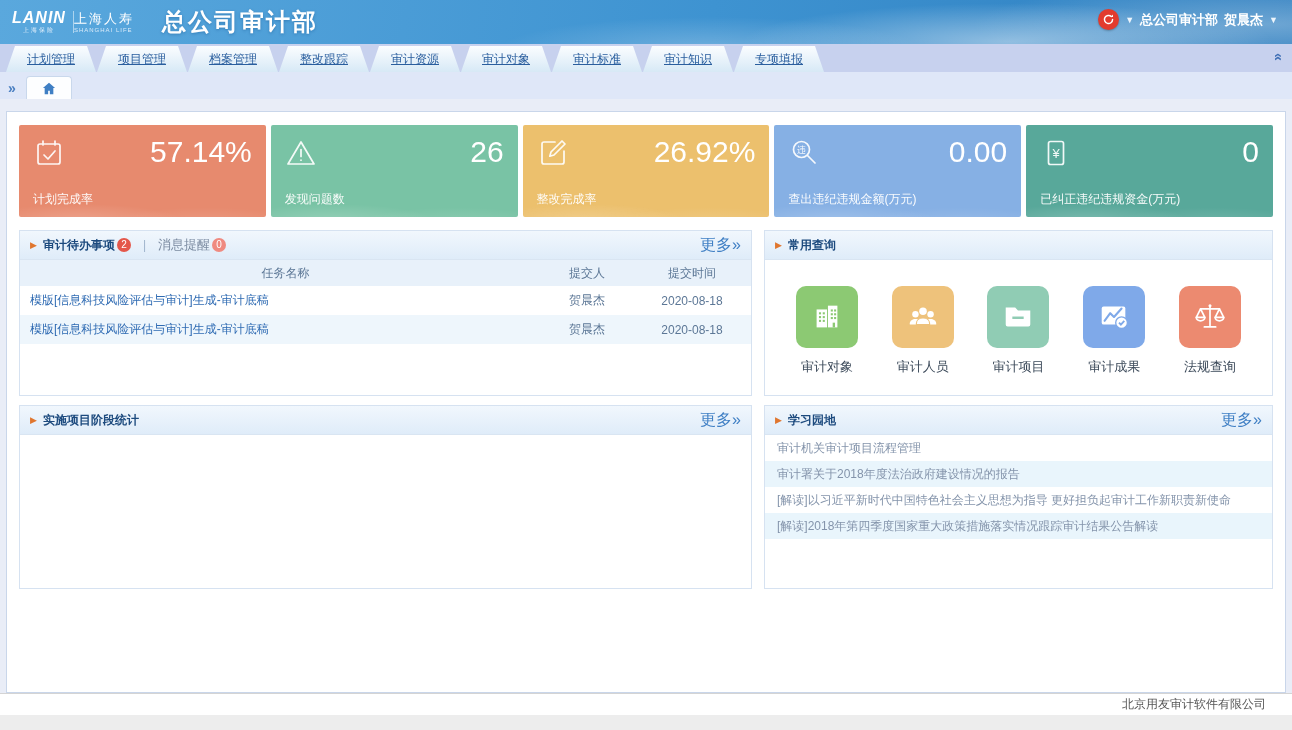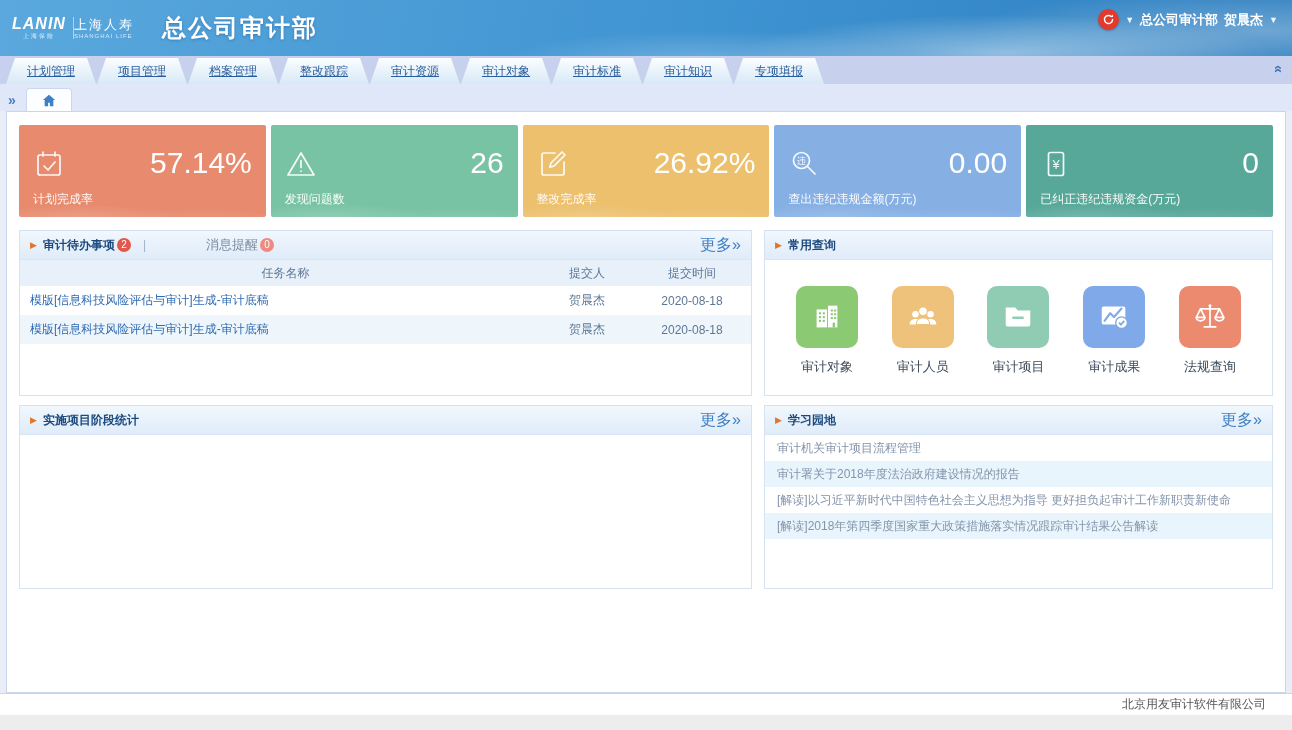--- a/index.html
+++ b/index.html
@@ -1,20 +1,20 @@
 <!DOCTYPE html>
 <html><head>
 <meta charset="utf-8">
 <style>
   * { margin:0; padding:0; box-sizing:border-box; }
   html,body { width:1292px; height:730px; overflow:hidden; }
   body { font-family:"Liberation Sans","DejaVu Sans",sans-serif; background:#e9edf7; position:relative; }
 
   
-  .header { height:56px; position:relative;
+  .header { height:44px; position:relative;
     background:
       radial-gradient(380px 55px at 78% 95%, rgba(255,255,255,.45), transparent 70%),
       radial-gradient(420px 60px at 98% 55%, rgba(255,255,255,.30), transparent 70%),
       radial-gradient(300px 45px at 55% 110%, rgba(255,255,255,.25), transparent 70%),
       linear-gradient(100deg,#5aa8dd 0%, #3e93d1 55%, #2f7fc0 100%);
     display:flex; align-items:center; padding-left:12px;
   }
   .logo { display:flex; align-items:center; gap:7px; }
   .brand-block { text-align:center; }
   .brand { color:#fff; font-weight:bold; font-style:italic; font-size:16px; letter-spacing:1px; line-height:1.1; }
@@ -44,39 +44,39 @@
   .content { position:absolute; top:111px; left:6px; right:6px; bottom:37px; background:#fff; border:1px solid #c9d6ea; padding:13px 12px 0; }
 
   .kpi-row { display:flex; gap:5px; height:92px; margin-bottom:13px; }
   .kpi { flex:1; color:#fff; position:relative; padding:10px 14px; border-radius:2px; cursor:pointer; overflow:hidden; }
   .kpi::after { content:""; position:absolute; left:0; right:0; bottom:0; height:34px;
     background:
       radial-gradient(60% 26px at 25% 115%, rgba(255,255,255,.22), transparent 70%),
       radial-gradient(60% 26px at 75% 125%, rgba(255,255,255,.16), transparent 70%); }
   .kpi-1 { background:#e78a6e; } .kpi-2 { background:#79c3a5; } .kpi-3 { background:#ecc06d; }
   .kpi-4 { background:#86b0e4; } .kpi-5 { background:#58a89a; }
-  .kpi-top { display:flex; justify-content:space-between; align-items:flex-start;margin-top:11px; }
+  .kpi-top { display:flex; justify-content:space-between; align-items:flex-start; }
   .kpi-ico { opacity:.92; margin-top:2px; }
   .kpi-value { font-size:30px; font-weight:300; line-height:1.1; }
   .kpi-label { position:absolute; left:14px; bottom:9px; font-size:12px; opacity:.95; z-index:1; }
 
   .grid { display:flex; gap:12px; }
   .col-left { width:733px; }
   .col-right { flex:1; }
 
   .panel { border:1px solid #d6e2f1; background:#fff; margin-bottom:9px; overflow:hidden; }
   .panel-head { height:29px; background:linear-gradient(#f1f7fd,#dfecf9); border-bottom:1px solid #d9e5f2; display:flex; align-items:center; padding:0 10px; }
   .marker { color:#e0762e; font-size:9px; margin-right:6px; }
   .panel-title { color:#1c4a7e; font-size:12px; font-weight:bold; }
   .more-link { margin-left:auto; color:#3f7fc4; font-size:16px; cursor:pointer; }
   .h-todo { height:166px; } .h-stage { height:184px; } .h-query { height:166px; } .h-learn { height:184px; }
 
   
   .todo-divider { color:#9fb4cc; margin:0 12px; font-size:12px; }
-  .alt-title { color:#7a8aa0; font-size:13px; cursor:pointer;margin-left:48px; }
+  .alt-title { color:#7a8aa0; font-size:13px; cursor:pointer; }
   .badge { display:inline-block; min-width:14px; height:14px; padding:0 2px; border-radius:8px; background:#e4574a; color:#fff; font-size:10px; line-height:14px; text-align:center; vertical-align:top; margin-left:2px; font-weight:normal; }
   .badge.muted { background:#ef8a80; }
   table { width:100%; border-collapse:collapse; font-size:12px; }
   .todo-table th { background:#e8f1fa; color:#5c7796; font-weight:normal; height:26px; }
   .todo-table th:first-child { text-align:center; padding-left:10px; }
   .todo-table th.c-sub { width:92px; } .todo-table th.c-time { width:118px; }
   .todo-table td { height:29px; }
   .todo-table td.task { color:#2f6bb3; padding-left:10px; cursor:pointer; }
   .todo-table td.sub, .todo-table td.time { color:#5c7796; text-align:center; }
   .todo-table tr.alt { background:#eef6fc; }

